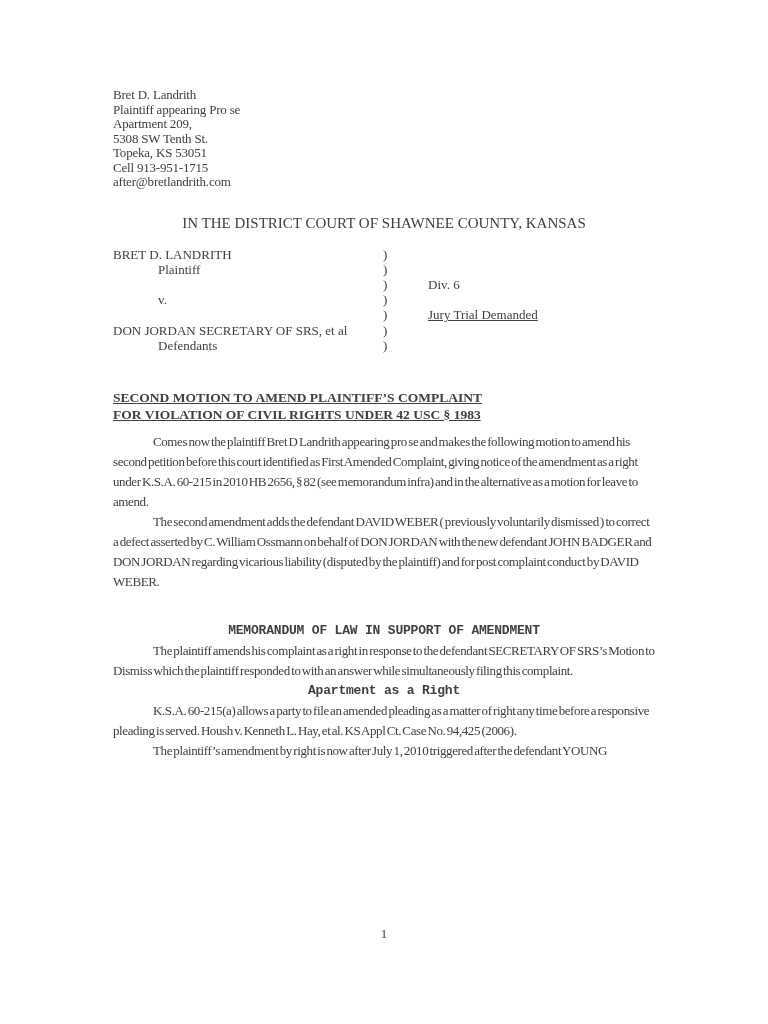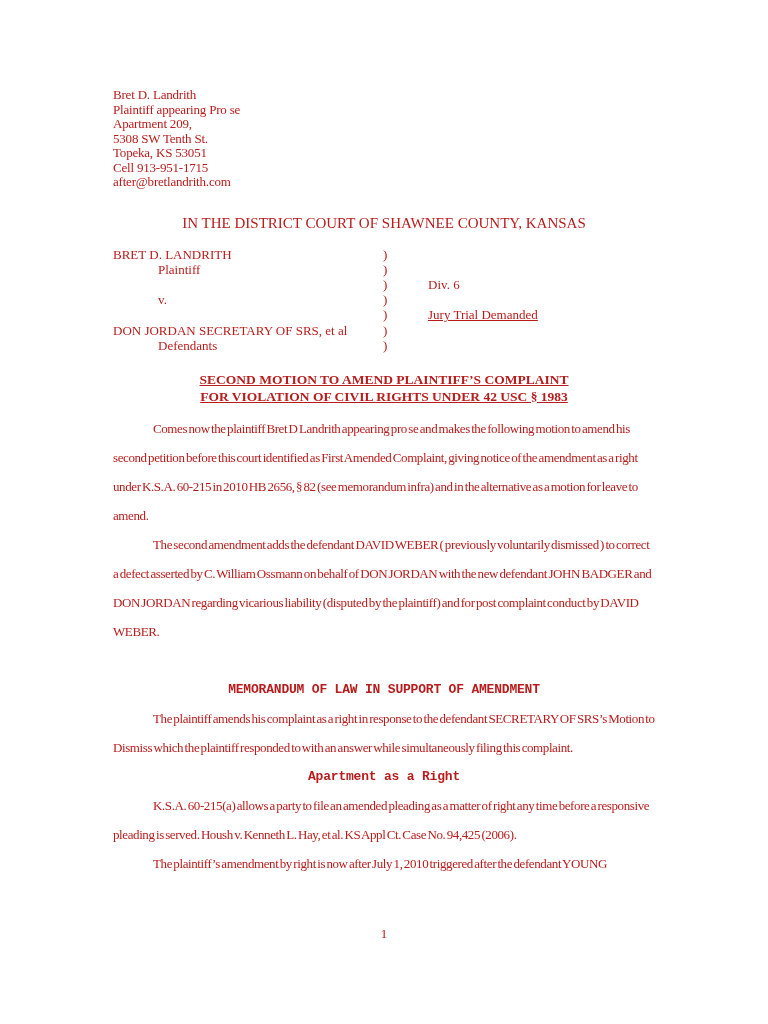--- a/index.html
+++ b/index.html
@@ -5,21 +5,21 @@
   html, body {
     margin: 0;
     padding: 0;
     background: #ffffff;
   }
   .page {
     position: relative;
     width: 768px;
     height: 1024px;
     background: #ffffff;
-    color: #b91c1c;
+    color: #404040;
     font-family: "Liberation Serif", "DejaVu Serif", serif;
     overflow: hidden;
   }
   .content {
     padding: 88px 113px 0 113px;
   }
 
   
   .letterhead {
     font-size: 13px;
@@ -43,33 +43,32 @@
   }
   .cap-row {
     display: grid;
     grid-template-columns: 270px 45px 1fr;
   }
   .cap-left.indent { padding-left: 45px; }
   .cap-right { padding-left: 0; }
 
   
   .motion-title {
-    margin-top: 18px;
-    text-align: center;
+    margin-top: 36px;
     font-weight: bold;
     font-size: 13.5px;
     line-height: 17px;
   }
   .motion-title .title-line { text-decoration: underline; }
 
   
   .docbody {
     margin-top: 9px;
     font-size: 13px;
-    line-height: 29px;
+    line-height: 20px;
     letter-spacing: -0.4px;
     word-spacing: -1.5px;
   }
   p.body-para {
     margin: 0;
     text-indent: 40px;
     text-align: left;
   }
   .heading, .subheading {
     font-weight: bold;

